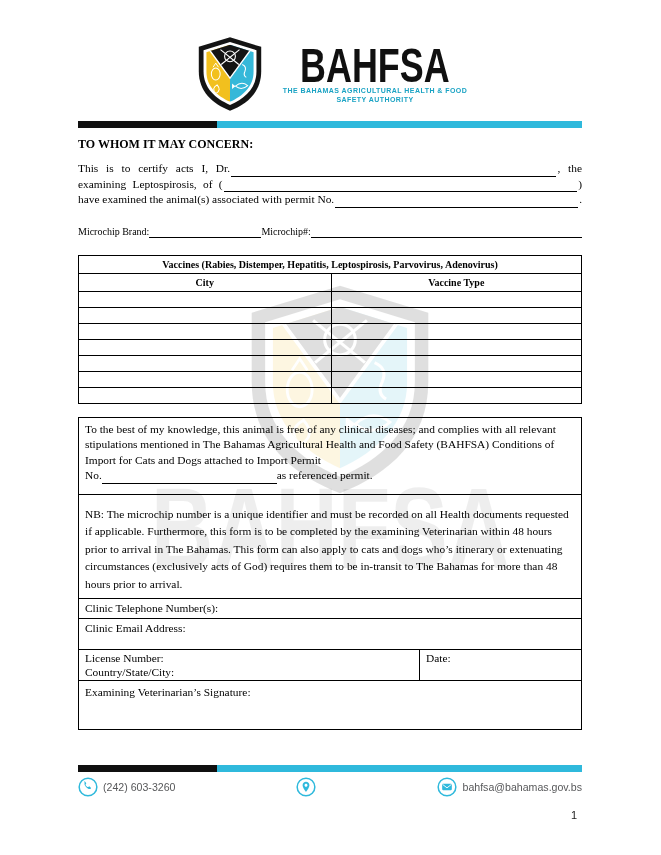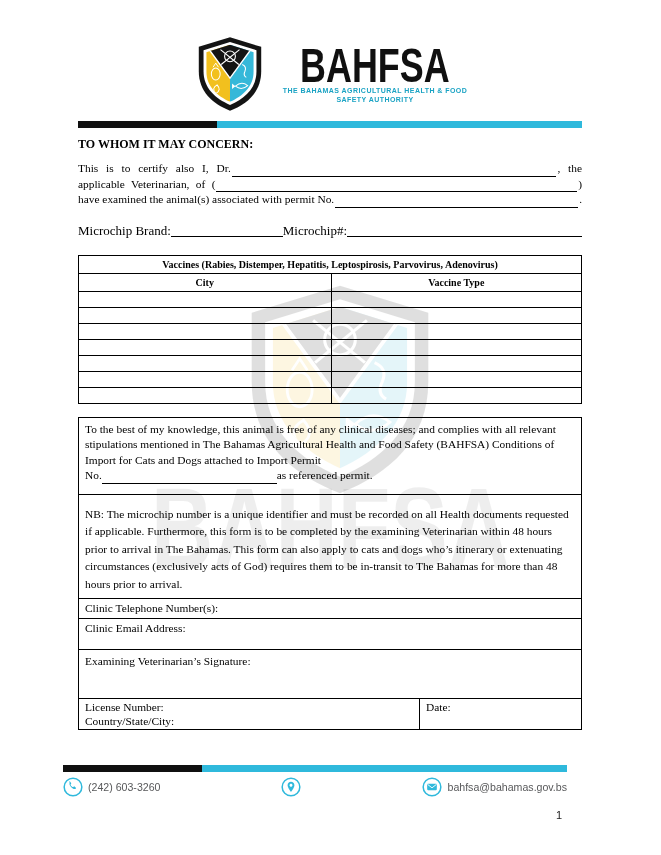--- a/index.html
+++ b/index.html
@@ -22,21 +22,21 @@
   .rule{height:7px;display:flex;margin-top:9px;}
   .rule .seg-black{width:139px;background:#101010;}
   .rule .seg-cyan{flex:1;background:#2fb9dc;}
   
   .salutation{margin-top:9px;font-weight:bold;font-size:12px;}
   .certify{margin-top:9px;font-size:11.4px;line-height:15.6px;}
   .jline{display:flex;align-items:flex-end;}
   .jline .blank{flex:1;border-bottom:1px solid #000;height:13px;margin:0 1px;}
   .ws1{word-spacing:5px;}
   .ws2{word-spacing:3.5px;}
-  .microchip{margin-top:15px;font-size:13px;display:flex;align-items:flex-start;height:17px;}
+  .microchip{margin-top:15px;font-size:10px;display:flex;align-items:center;height:17px;}
   .microchip .blank-fixed{width:112px;border-bottom:1px solid #000;height:13px;}
   .microchip .blank-flex{flex:1;border-bottom:1px solid #000;height:13px;}
   
   table.vaccines{margin-top:15px;width:100%;border-collapse:collapse;background:transparent;}
   table.vaccines td,table.vaccines th{border:1.6px solid #000;padding:0 4px;background:transparent;}
   table.vaccines th{font-size:10px;font-weight:bold;text-align:center;height:17px;}
   table.vaccines td{height:15px;font-size:11px;}
   table.vaccines col.c1{width:50.2%;}
   
   .infobox{margin-top:13px;border:1.4px solid #000;font-size:11.4px;}
@@ -46,21 +46,21 @@
   .decl-no{display:flex;align-items:flex-end;}
   .decl-no .blank-no{width:175px;border-bottom:1px solid #000;height:13px;}
   .nb{line-height:17.5px;padding-top:11px;padding-bottom:5px;margin-top:8px;}
   .row-phone{height:15px;line-height:14px;}
   .row-email{height:26px;line-height:14px;}
   .row-sign{height:42px;line-height:15px;padding-top:4px;}
   .row-license{display:flex;padding:0;height:30px;}
   .cell-license{width:328px;border-right:1.2px solid #000;padding:1px 6px;line-height:14px;}
   .cell-date{flex:1;padding:1px 6px;line-height:14px;}
   
-  .footer{position:absolute;left:63px;width:504px;top:765px;z-index:2;}
+  .footer{position:absolute;left:78px;width:504px;top:765px;z-index:2;}
   .footer .rule{margin-top:0;}
   .contacts{margin-top:5px;display:flex;justify-content:space-between;align-items:center;
     font-family:"Liberation Sans","DejaVu Sans",sans-serif;font-size:10.6px;color:#57585a;}
   .contact{display:flex;align-items:center;gap:5px;}
   .cicon{width:20px;height:20px;flex:0 0 auto;}
   .pagenum{margin-top:12px;text-align:right;padding-right:5px;
     font-family:"Liberation Sans","DejaVu Sans",sans-serif;font-size:11px;color:#222;}
   
   .watermark{position:absolute;z-index:1;left:0;top:0;width:661px;height:855px;pointer-events:none;}
   .wm-shield{position:absolute;left:224px;top:282px;width:232px;height:215px;opacity:.13;}
@@ -129,26 +129,26 @@
 
   <div class="rule">
     <div class="seg-black"></div>
     <div class="seg-cyan"></div>
   </div>
 
   <div class="salutation">TO WHOM IT MAY CONCERN:</div>
 
   <div class="certify">
     <div class="jline">
-      <span class="ws1">This is to certify also I, Dr.</span>
+      <span class="ws1">This is to certify acts I, Dr.</span>
       <span class="blank"></span>
       <span class="ws1">, the</span>
     </div>
     <div class="jline">
-      <span class="ws2">applicable Veterinarian, of (</span>
+      <span class="ws2">examining Leptospirosis, of (</span>
       <span class="blank"></span>
       <span>)</span>
     </div>
     <div class="jline">
       <span>have examined the animal(s) associated with permit No.</span>
       <span class="blank"></span>
       <span>.</span>
     </div>
   </div>
 
@@ -216,32 +216,32 @@
     </div>
     <div class="ib-row nb">
       <span>NB: The microchip number is a unique identifier and must be recorded on all Health documents requested if applicable. Furthermore, this form is to be completed by the examining Veterinarian within 48 hours prior to arrival in The Bahamas. This form can also apply to cats and dogs who’s itinerary or extenuating circumstances (exclusively acts of God) requires them to be in-transit to The Bahamas for more than 48 hours prior to arrival.</span>
     </div>
     <div class="ib-row row-phone">
       <span>Clinic Telephone Number(s):</span>
     </div>
     <div class="ib-row row-email">
       <span>Clinic Email Address:</span>
     </div>
-    <div class="ib-row row-sign">
-      <span>Examining Veterinarian’s Signature:</span>
-    </div>
     <div class="ib-row row-license">
       <div class="cell-license">
         <div>License Number:</div>
         <div>Country/State/City:</div>
       </div>
       <div class="cell-date">
         <div>Date:</div>
       </div>
     </div>
+    <div class="ib-row row-sign">
+      <span>Examining Veterinarian’s Signature:</span>
+    </div>
   </div>
 
 </div>
 
 <div class="footer">
   <div class="rule">
     <div class="seg-black"></div>
     <div class="seg-cyan"></div>
   </div>
   <div class="contacts">

